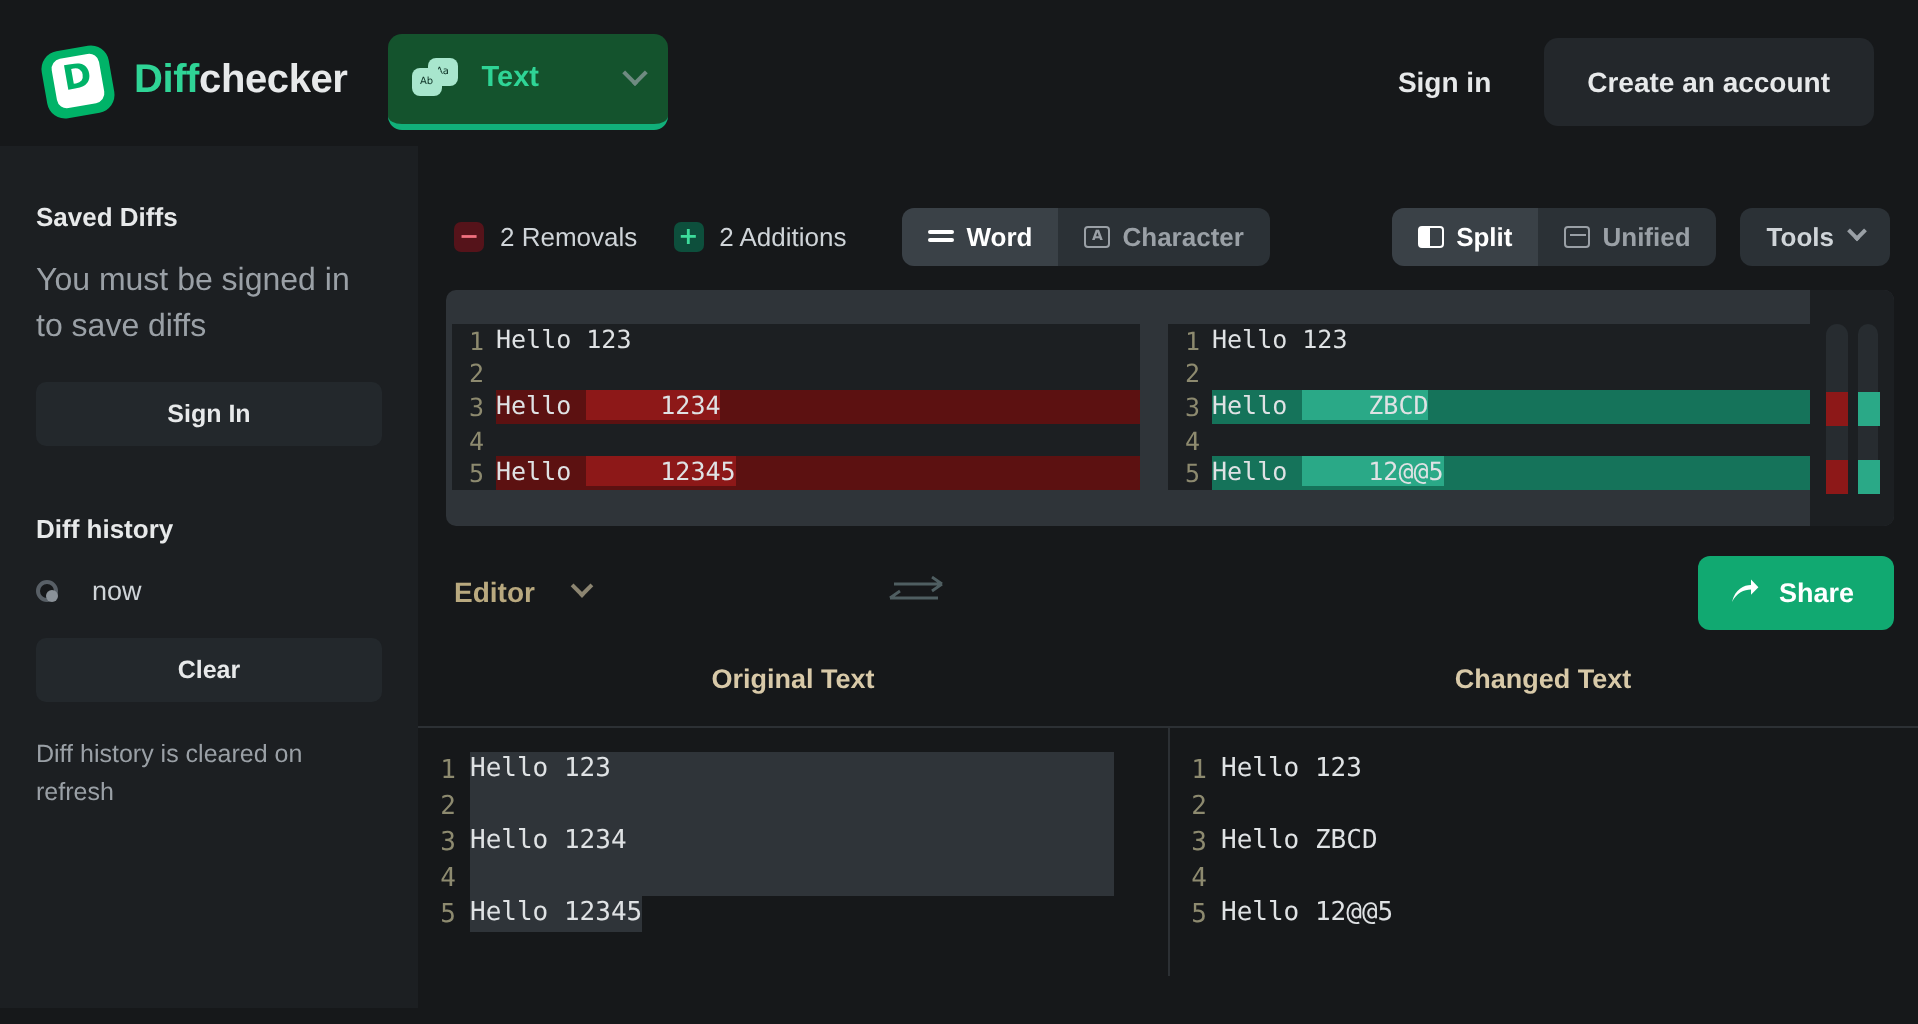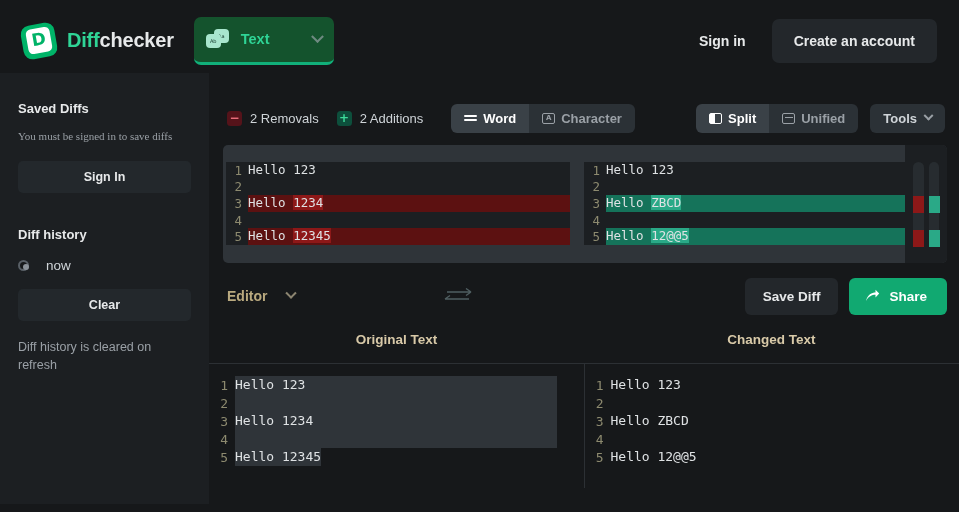--- a/index.html
+++ b/index.html
@@ -88,21 +88,21 @@
   }
 
   
   #sidebar {
     position: absolute; left: 0; top: 73px;
     width: 209px; height: 431px;
     background: #1c1f22;
     padding: 28px 18px 0 18px;
   }
   .side-h { color: #e7e9ea; font-size: 13px; font-weight: 700; }
-  .side-p { color: #9aa0a6; font-size: 11px; line-height: 1.45; margin-top: 13px; font-family: Liberation Serif, serif; }
+  .side-p { color: #9aa0a6; font-size: 16px; line-height: 1.45; margin-top: 13px; }
   .side-btn {
     display: block; width: 100%;
     background: #23282c; color: #e7e9ea;
     font-size: 12.5px; font-weight: 700;
     border: none; border-radius: 5px;
     padding: 9px 0; margin-top: 16px; cursor: pointer;
     font-family: "Liberation Sans", sans-serif;
   }
   #diff-history-head { margin-top: 34px; }
   #history-row { display: flex; align-items: center; margin-top: 16px; }
@@ -177,22 +177,22 @@
     background: #1c1f22; height: 83px; overflow: hidden;
   }
   .diff-side.right { margin-left: 14px; }
   .dline { display: flex; height: 16.6px; align-items: center; font-size: 12.5px;
            font-family: "DejaVu Sans Mono", monospace; }
   .dnum { width: 22px; text-align: right; color: #8d8a6f; flex: 0 0 22px; padding-right: 6px; }
   .dtext { flex: 1; white-space: pre; color: #dfe2e4; height: 16.6px; line-height: 16.6px; }
   .dline.rem .dtext { background: #5c1111; }
   .dline.add .dtext { background: #15735a; }
   .dtext em { font-style: normal; }
-  .dline.rem .dtext em { background: #8d1818; }
-  .dline.add .dtext em { background: #2aa987; }
+  .dline.rem .dtext em { background: #8d1818; padding-left: 37px; }
+  .dline.add .dtext em { background: #2aa987; padding-left: 33px; }
 
   #minimap {
     position: absolute; right: 0; top: 0; bottom: 0; width: 42px;
     background: #1c1f22; display: flex; gap: 5px; padding: 17px 8px 18px 8px;
   }
   .mm-track { width: 11px; background: #272c30; border-radius: 6px; position: relative; }
   .mm-mark { position: absolute; left: 0; width: 11px; }
   .mm-track.left .mm-mark { background: #8d1818; }
   .mm-track.right .mm-mark { background: #2aa987; }
 
@@ -384,21 +384,20 @@
       <span id="editor-label">Editor</span>
       <span class="chev"></span>
     </div>
     <div id="swap-icon">
       <svg width="30" height="16" viewBox="0 0 30 16">
         <path d="M28 4 H4 M28 4 L23 0.5 M28 4 L23 7.5" stroke="#4f5e61" stroke-width="1.4" fill="none"></path>
         <path d="M2 11 H26 M2 11 L7 7.5" stroke="#4f5e61" stroke-width="1.4" fill="none"></path>
       </svg>
     </div>
     <div id="editor-actions">
-      <button id="save-diff-btn">Save Diff</button>
       <button id="share-btn">
         <svg width="15" height="14" viewBox="0 0 15 14">
           <path d="M1 12 C2.5 5.5 7 3.5 10.5 3.5 L10.5 0.8 L14.2 4.6 L10.5 8.4 L10.5 5.7 C7 5.7 3.3 7.3 1 12 Z" fill="#ffffff"></path>
         </svg>
         <span>Share</span>
       </button>
     </div>
   </div>
 
   <div id="editor-heads">

